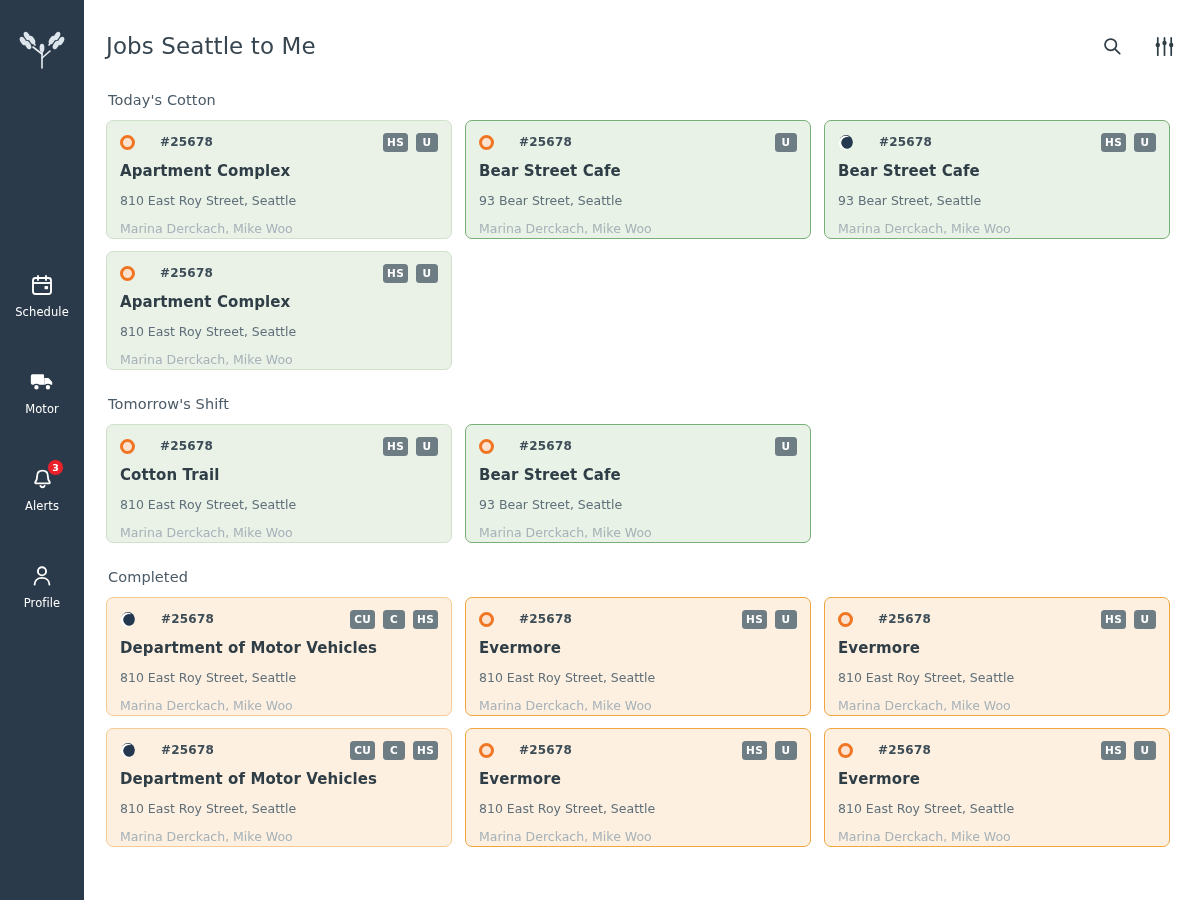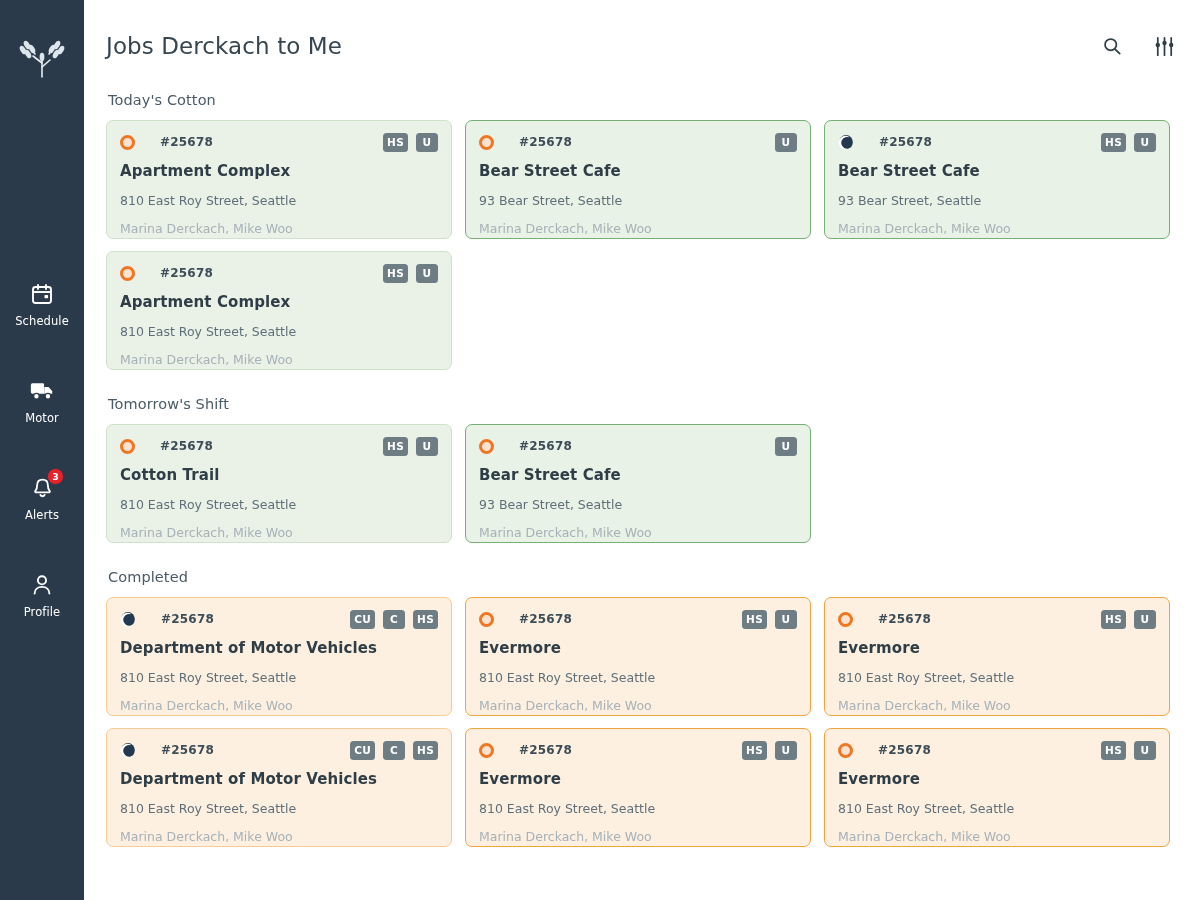--- a/index.html
+++ b/index.html
@@ -9,21 +9,21 @@
     background: #ffffff;
     font-family: "DejaVu Sans", sans-serif;
   }
   .app { display: flex; width: 1200px; height: 900px; }
 
   
   .sidebar {
     width: 84px; flex: 0 0 84px; height: 900px;
     background: #2b3a4a;
     display: flex; flex-direction: column; align-items: center;
-    padding-top: 35px;
+    padding-top: 26px;
   }
   .logo { width: 52px; height: 46px; display: flex; align-items: center; justify-content: center; }
   .nav { margin-top: 200px; display: flex; flex-direction: column; align-items: center; gap: 50px; width: 100%; }
   .nav-item {
     display: flex; flex-direction: column; align-items: center;
     gap: 7px; cursor: pointer; width: 100%; position: relative;
   }
   .nav-ico { position: relative; width: 26px; height: 26px; display: flex; align-items: center; justify-content: center; }
   .nav-label {
     color: #ffffff; font-size: 11.5px; letter-spacing: .1px;
@@ -189,21 +189,21 @@
         </span>
         <span class="nav-label">Profile</span>
       </div>
 
     </div>
   </div>
 
   <div class="main">
 
     <div class="topbar">
-      <div class="page-title">Jobs Derckach to Me</div>
+      <div class="page-title">Jobs Seattle to Me</div>
       <div class="topbar-actions">
         <div class="tb-btn">
           <svg width="22" height="22" viewBox="0 0 24 24" fill="none">
             <circle cx="10.6" cy="10.6" r="6.2" stroke="#2f3e46" stroke-width="1.9"></circle>
             <path d="M15.3 15.3 L20.4 20.4" stroke="#2f3e46" stroke-width="1.9" stroke-linecap="round"></path>
           </svg>
         </div>
         <div class="tb-btn">
           <svg width="23" height="23" viewBox="0 0 24 24" fill="none">
             <g stroke="#2f3e46" stroke-width="1.8" stroke-linecap="round">

